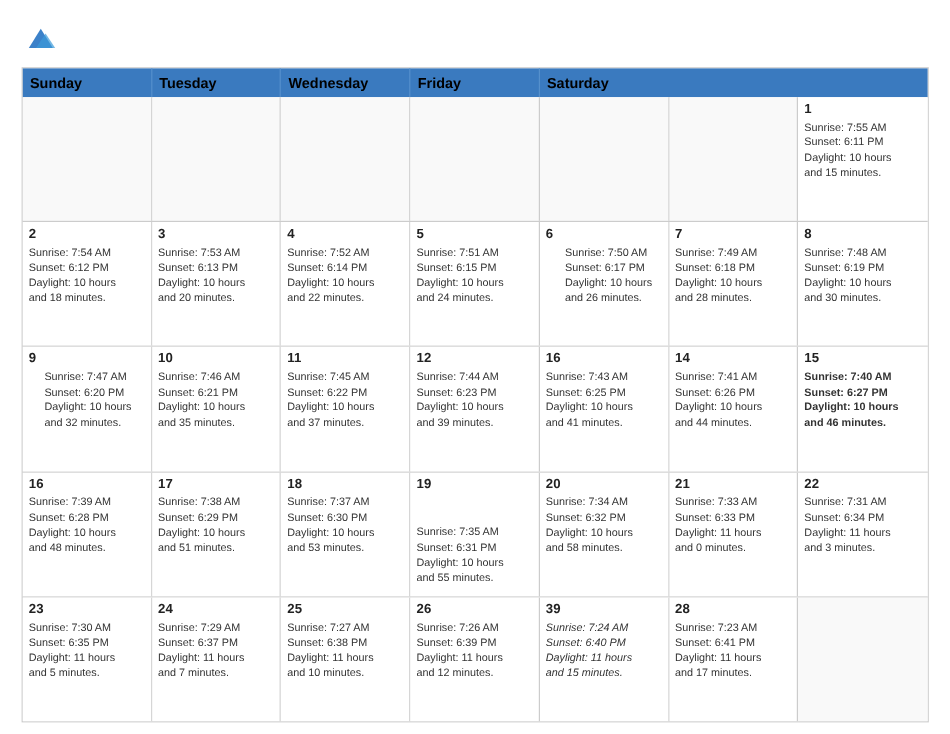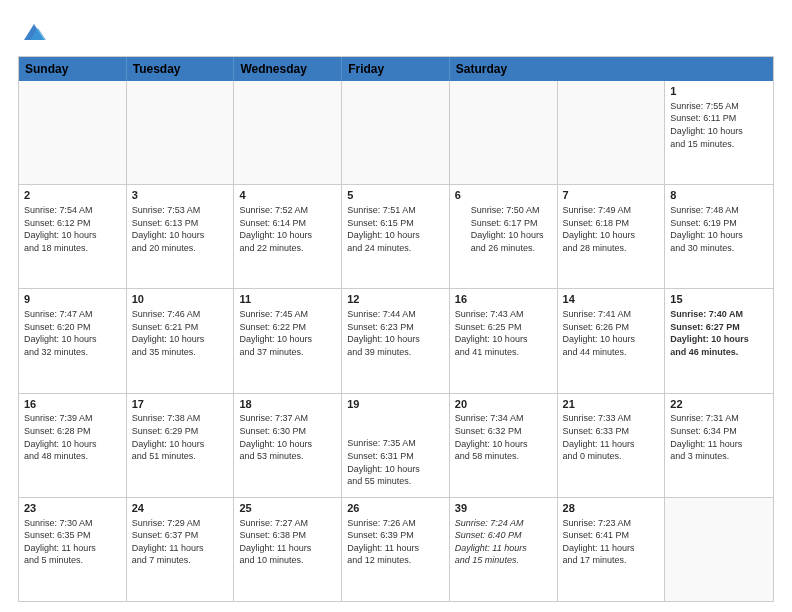--- a/index.html
+++ b/index.html
@@ -203,21 +203,21 @@
             <div class="day-num">8</div>
             <div class="cell-info" style="white-space: pre-line;">Sunrise: 7:48 AM
 Sunset: 6:19 PM
 Daylight: 10 hours
 and 30 minutes.</div>
           </div>
         </div>
         <div class="cal-row">
           <div class="cal-cell">
             <div class="day-num">9</div>
-            <div class="cell-info" style="white-space: pre-line;">Sunrise: 7:47 AM
+            <div class="cell-info" style="white-space: pre-line; margin-left: 13px;">Sunrise: 7:47 AM
 Sunset: 6:20 PM
 Daylight: 10 hours
 and 32 minutes.</div>
           </div>
           <div class="cal-cell">
             <div class="day-num">10</div>
             <div class="cell-info" style="white-space: pre-line;">Sunrise: 7:46 AM
 Sunset: 6:21 PM
 Daylight: 10 hours
 and 35 minutes.</div>

